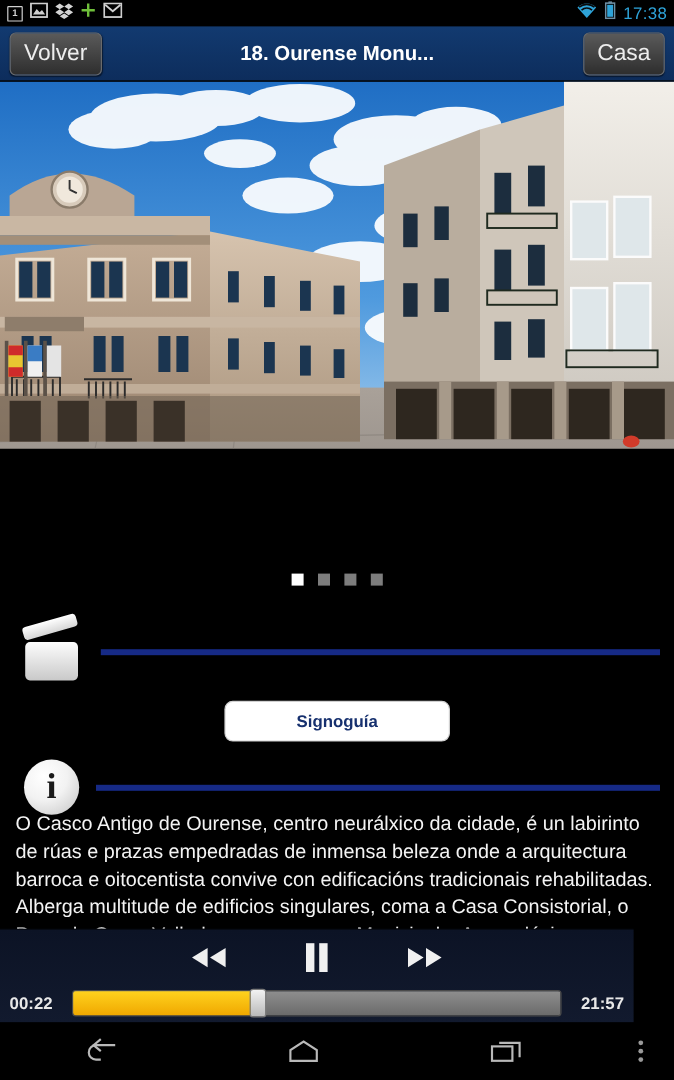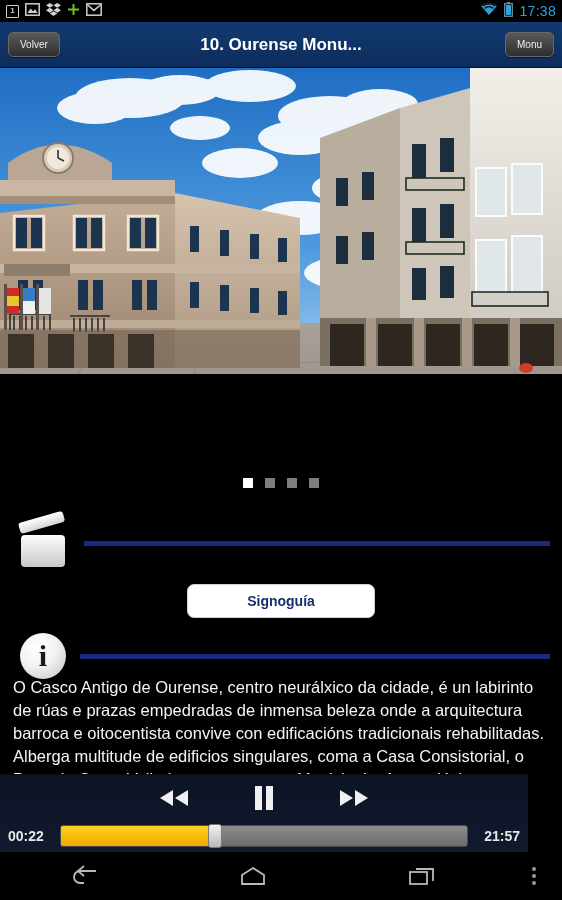--- a/index.html
+++ b/index.html
@@ -29,21 +29,21 @@
   
   .appbar {
     position:absolute; top:22px; left:0; width:562px; height:46px;
     background:linear-gradient(#123a70,#0d2d5c);
     border-bottom:1px solid #05111f;
     display:flex; align-items:center; padding:0 8px;
   }
   .hdr-btn {
     background:linear-gradient(#5a5a5a,#2e2e2e);
     border:1px solid #6a6a6a; border-radius:5px;
-    color:#ededed; font-size:10px; padding:6px 11px;
+    color:#ededed; font-size:19px; padding:6px 11px;
     box-shadow:0 1px 1px rgba(0,0,0,.5);
   }
   .appbar-title {
     position:absolute; left:0; right:0; text-align:center;
     color:#fff; font-size:17px; font-weight:bold;
     pointer-events:none;
   }
   .hdr-right { margin-left:auto; }
 
   
@@ -181,23 +181,23 @@
             <rect x="0.7" y="1.6" width="7.6" height="12.7" fill="none" stroke="#6d8ea3" stroke-width="1.3"></rect>
             <rect x="2" y="3" width="5" height="10" fill="#2ea3d8"></rect>
           </svg>
       </span>
       <span class="sb-clock">17:38</span>
     </div>
   </div>
 
   <div class="appbar">
     <button class="hdr-btn">Volver</button>
-    <div class="appbar-title">10. Ourense Monu...</div>
+    <div class="appbar-title">18. Ourense Monu...</div>
     <div class="hdr-right">
-      <button class="hdr-btn">Monu</button>
+      <button class="hdr-btn">Casa</button>
     </div>
   </div>
 
   <div class="hero">
     <svg width="562" height="387" viewBox="0 0 562 387">
       <defs>
         <linearGradient id="sky" x1="0" y1="0" x2="0" y2="1">
           <stop offset="0%" stop-color="#1f6ec4"></stop>
             <stop offset="60%" stop-color="#4f9ade"></stop>
             <stop offset="100%" stop-color="#9fc9ec"></stop>

